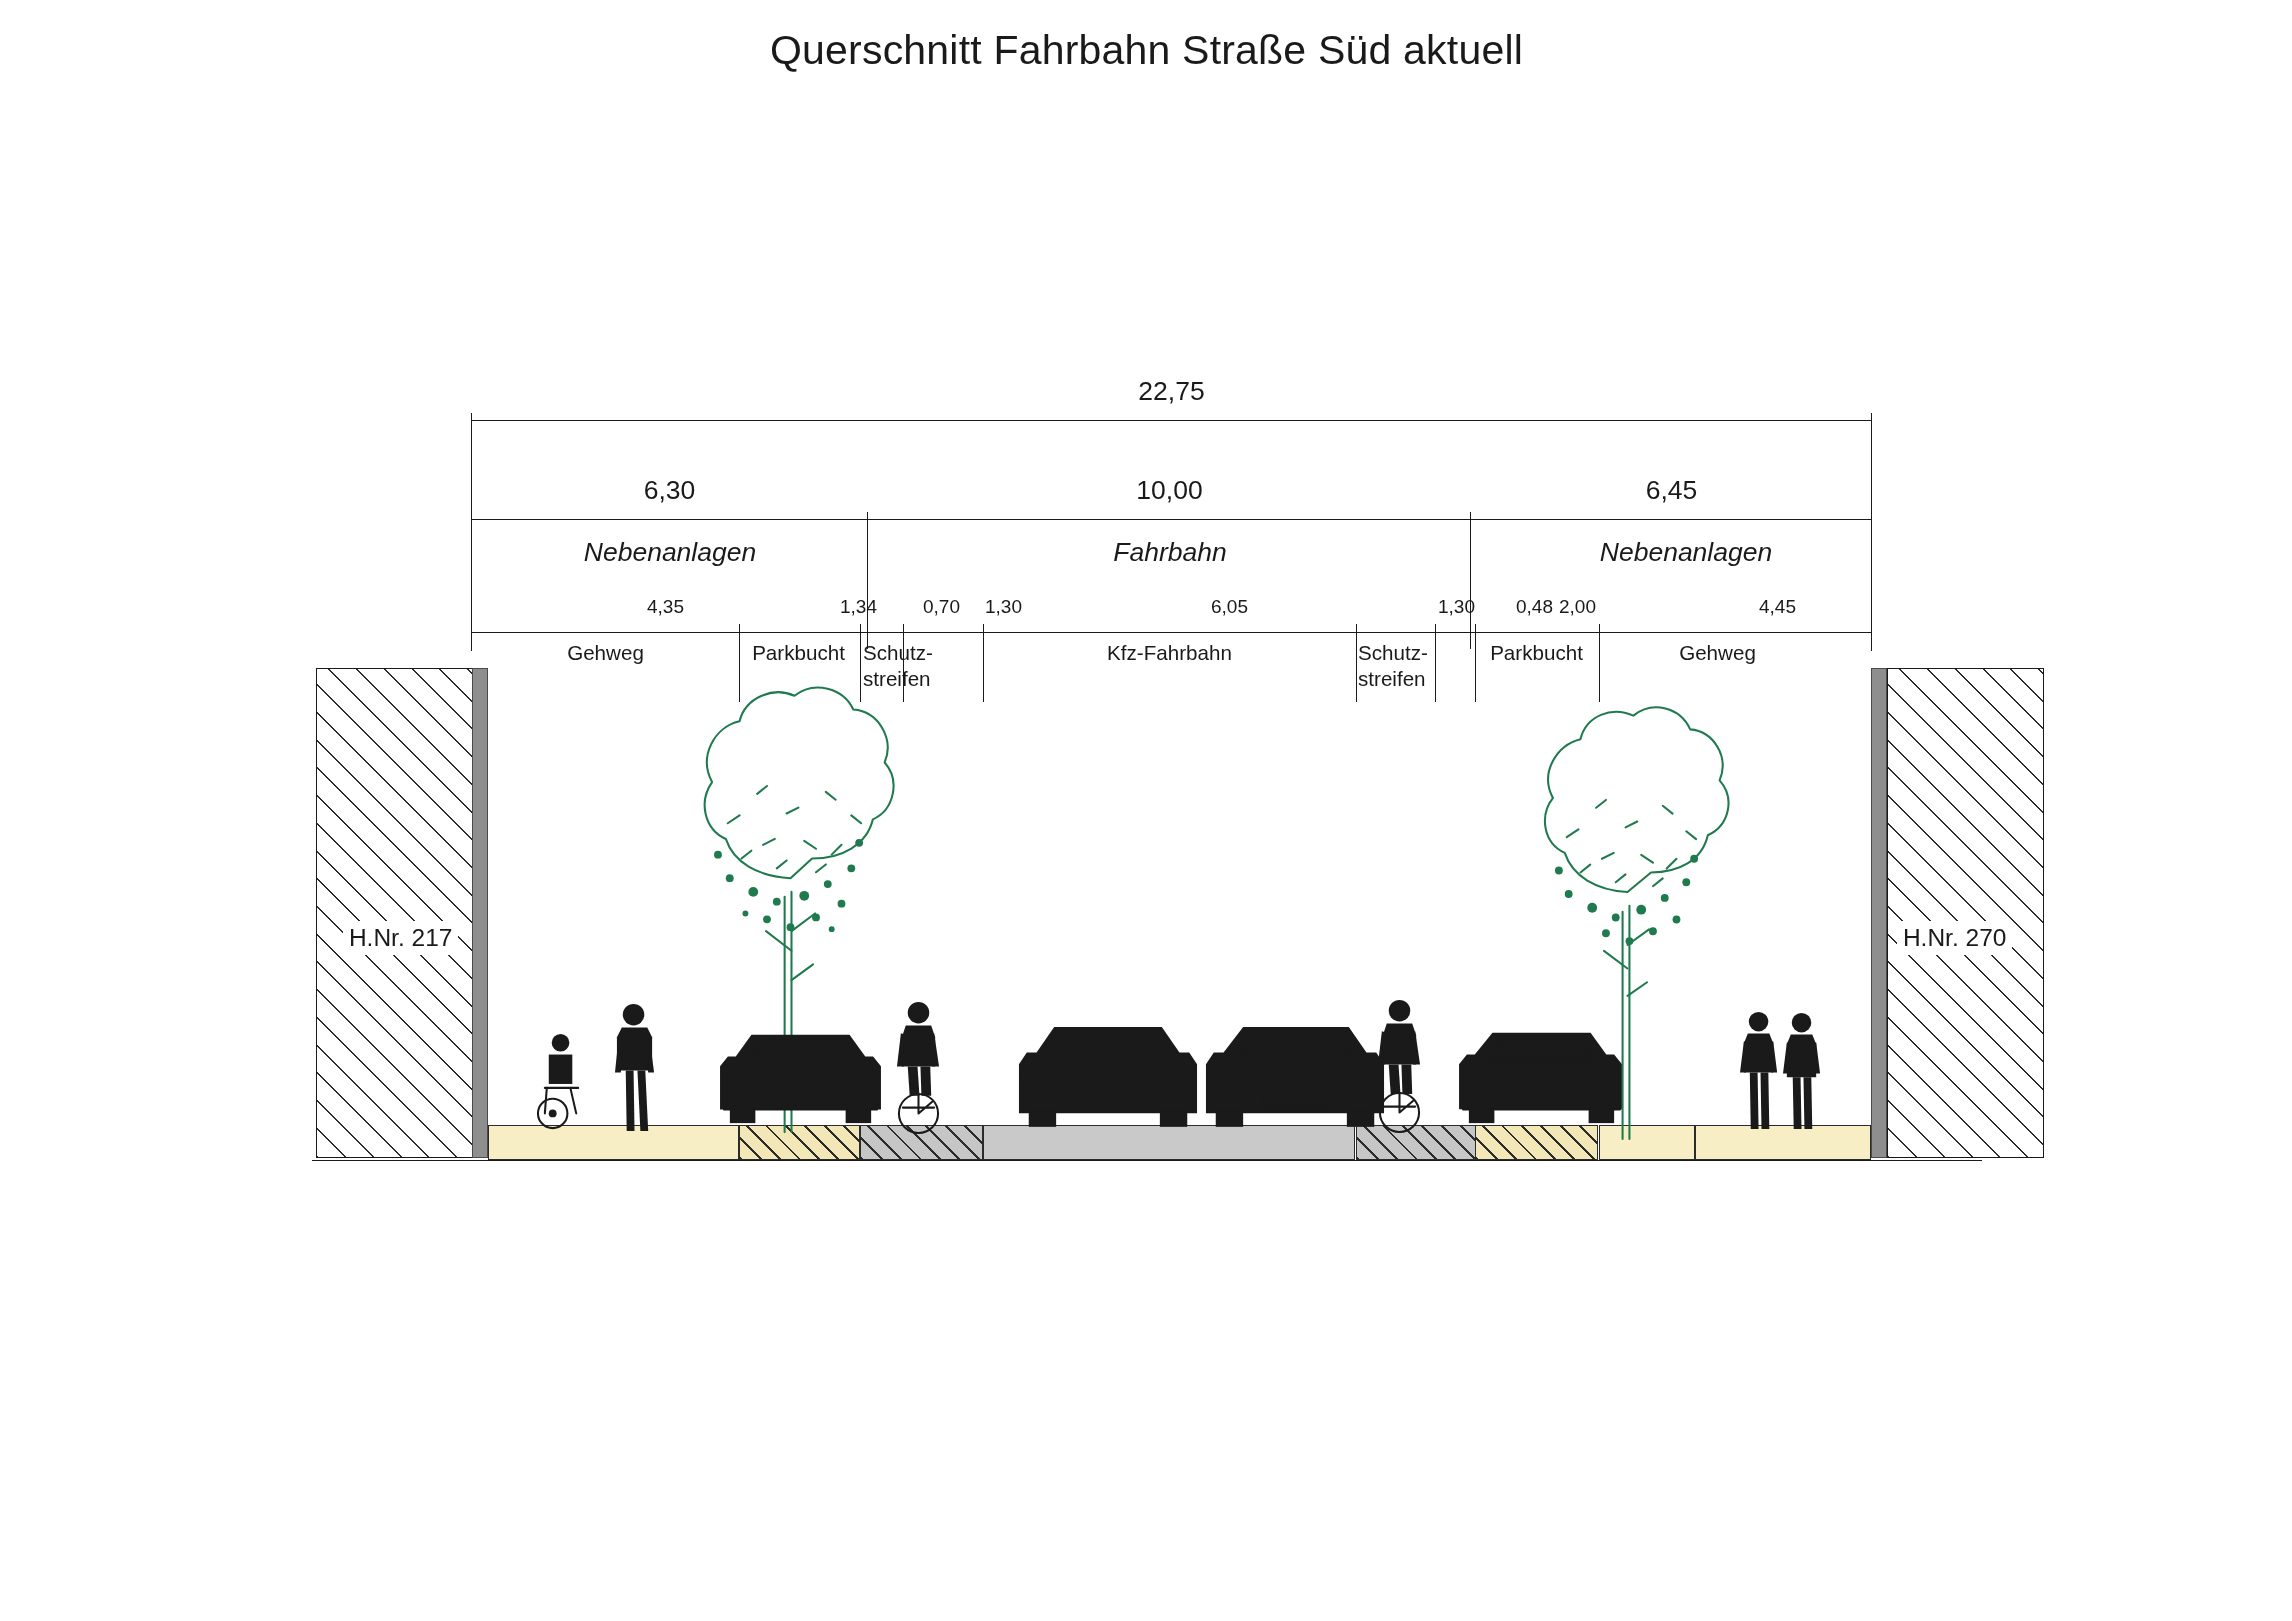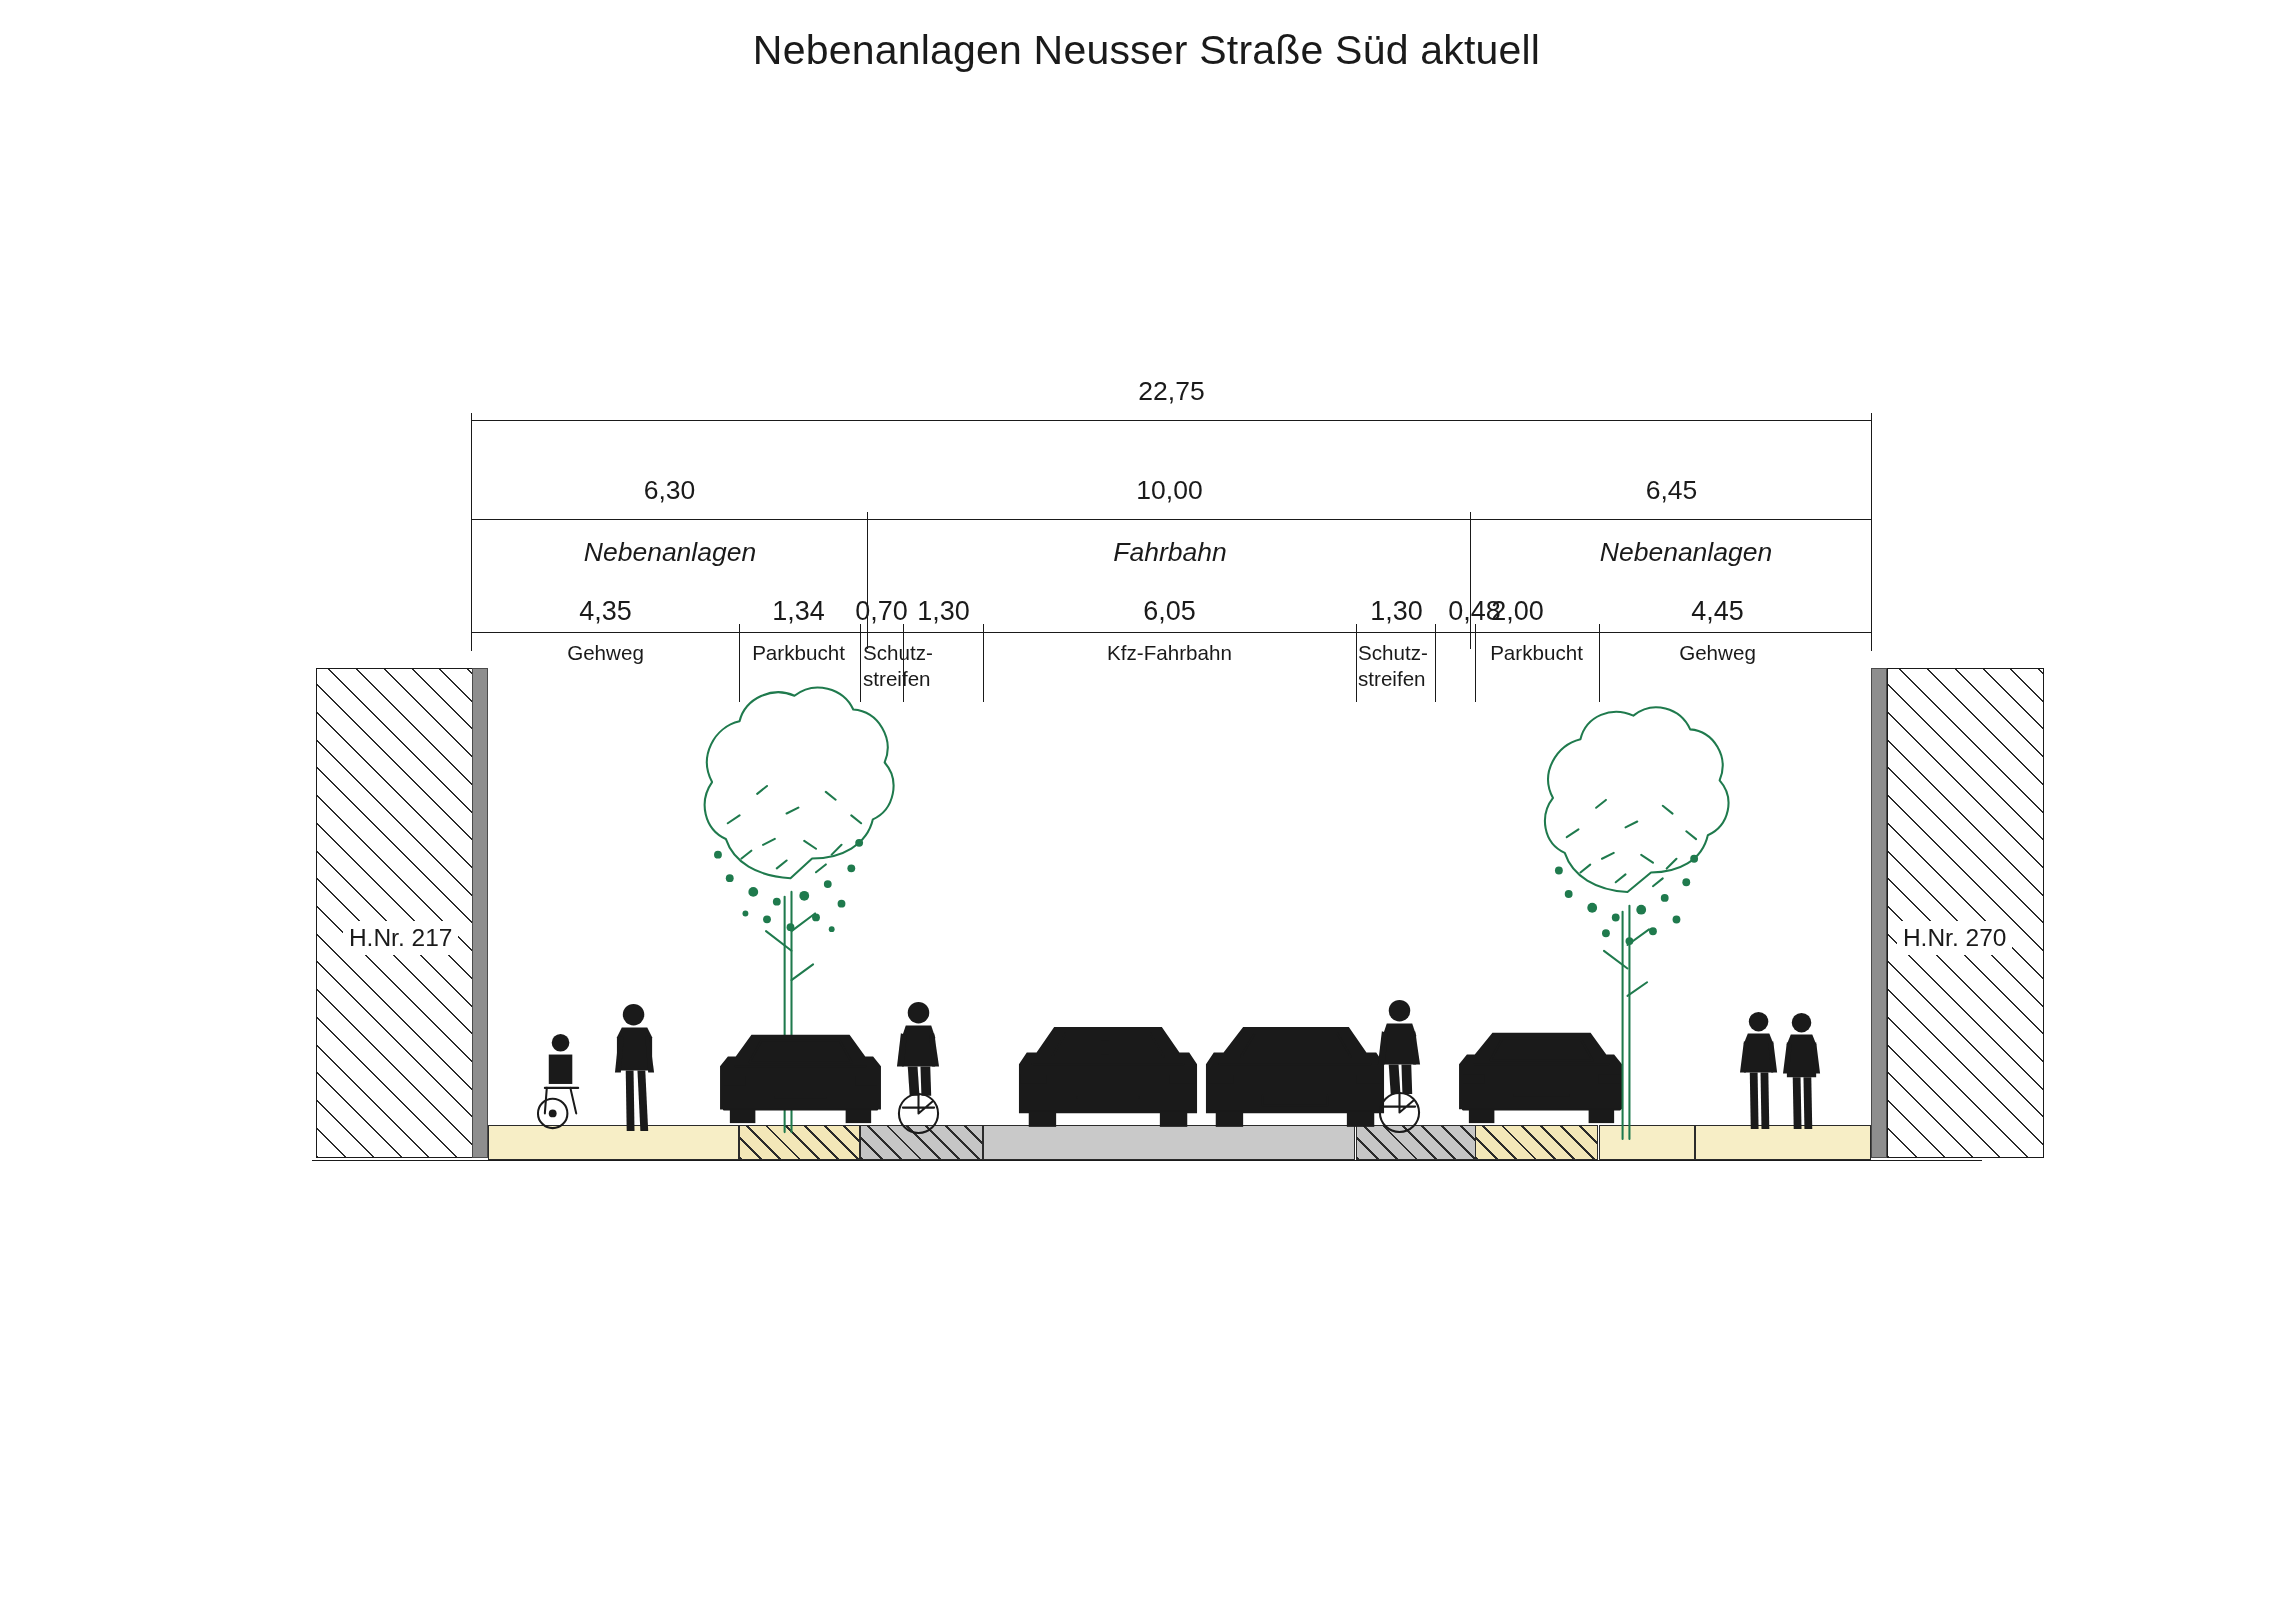--- a/index.html
+++ b/index.html
@@ -8,21 +8,21 @@
 
   .title{
     position:absolute;left:0;top:27.4px;width:2293px;text-align:center;
     font-size:41px;letter-spacing:0.2px;color:#1a1a1a;
   }
 
   
   .dimline{position:absolute;height:0;border-top:1.6px solid #1a1a1a;}
   .tick{position:absolute;width:0;border-left:1.6px solid #1a1a1a;}
   .dimlabel{position:absolute;text-align:center;font-size:26.5px;color:#1a1a1a;white-space:nowrap;}
-  .dimlabel.small{font-size:27px;}
+  .dimlabel.small{font-size:19px;text-align:right;}
   .dimlabel.name{font-size:26.5px;font-style:italic;}
   .dimlabel.sub{font-size:20.6px;line-height:1.05;}
 
   
   .building{
     position:absolute;top:668px;height:490px;
     background:
       repeating-linear-gradient(45deg,#2b2b2b 0 1.4px,rgba(0,0,0,0) 1.4px 19.6px);
     border:1.6px solid #1a1a1a;
     box-sizing:border-box;
@@ -47,21 +47,21 @@
   .ink{fill:none;stroke:#1a1a1a;stroke-width:2.1;stroke-linejoin:round;stroke-linecap:round;}
   .ink-f{fill:#1a1a1a;stroke:none;}
   .tree{fill:none;stroke:#1f7a4d;stroke-width:2.1;stroke-linejoin:round;stroke-linecap:round;}
   .tree-f{fill:#1f7a4d;stroke:none;}
 </style>
 </head>
 <body>
 
 <div id="stage">
 
-  <div class="title">Nebenanlagen Neusser Straße Süd aktuell</div>
+  <div class="title">Querschnitt Fahrbahn Straße Süd aktuell</div>
 
   <div>
 
     <div class="dimline" style="left:471px;top:420px;width:1401px;"></div>
     <div class="tick" style="left:471px;top:413px;height:235px;"></div>
     <div class="tick" style="left:1871px;top:413px;height:235px;"></div>
     <div class="dimlabel" style="left:1093px;top:376px;width:157px;">22,75</div>
 
     <div class="dimline" style="left:471px;top:519px;width:1401px;"></div>
     <div class="tick" style="left:867px;top:512px;height:137px;"></div>

